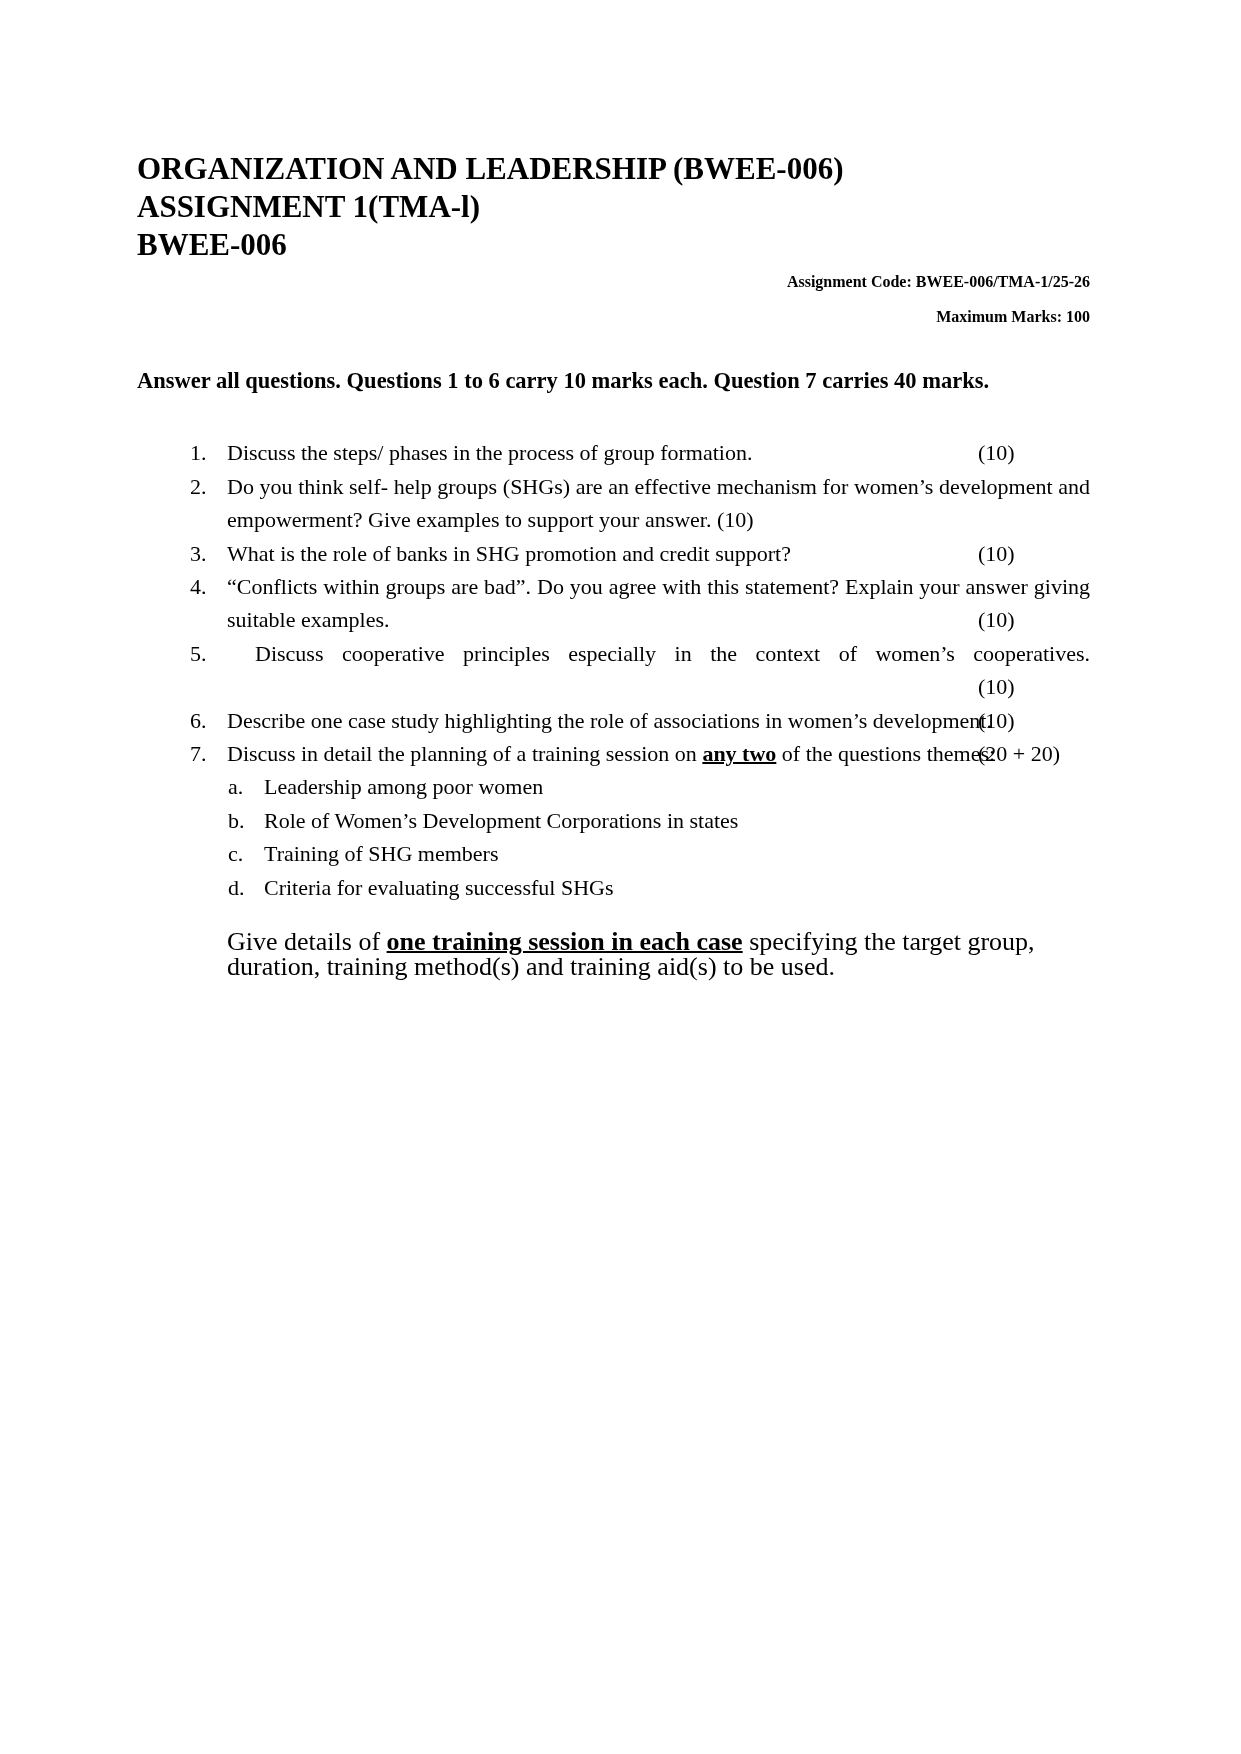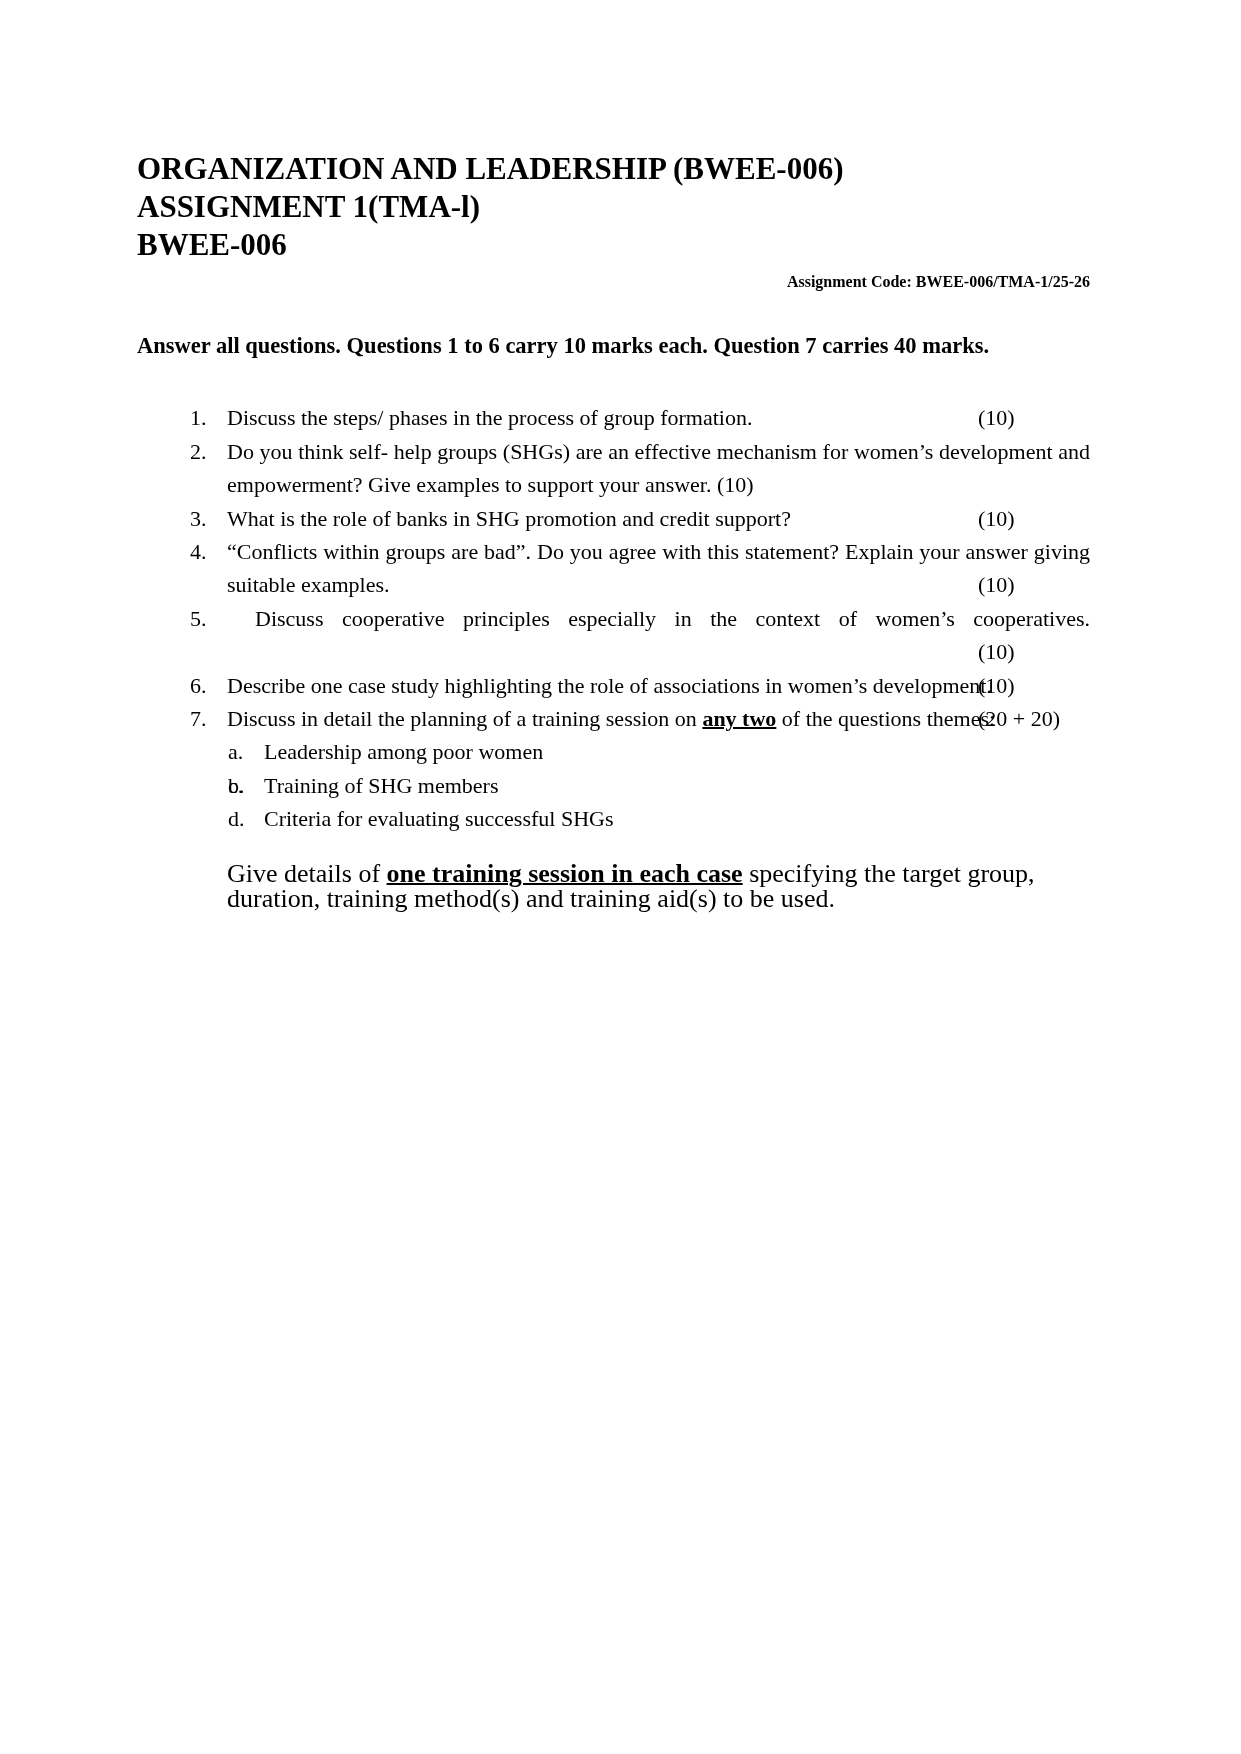--- a/index.html
+++ b/index.html
@@ -68,20 +68,21 @@
 </head>
 <body>
 
 <div class="page">
 
   <div>
     <div class="title-line">ORGANIZATION AND LEADERSHIP (BWEE-006)</div>
     <div class="title-line">ASSIGNMENT 1(TMA-l)</div>
     <div class="title-line">BWEE-006</div>
     <div class="meta-line">Assignment Code: BWEE-006/TMA-1/25-26</div>
+    <div class="meta-line">Maximum Marks: 100</div>
   </div>
 
   <div class="instructions">Answer all questions. Questions 1 to 6 carry 10 marks each. Question 7 carries 40 marks.</div>
 
   <div class="qlist">
 
     <div class="q">
       <span class="q-num">1.</span>
       <div class="q-body">Discuss the steps/ phases in the process of group formation.</div>
       <span class="q-mark">(10)</span>
@@ -123,20 +124,21 @@
       <div class="q-body"><span>Discuss in detail the planning of a training session on </span><span class="emph">any two</span><span> of the questions themes:</span></div>
       <span class="q-mark">(20 + 20)</span>
     </div>
 
     <div class="sub">
       <span class="sub-letter">a.</span>
       <div>Leadership among poor women</div>
     </div>
     <div class="sub">
       <span class="sub-letter">b.</span>
+      <div>Role of Women’s Development Corporations in states</div>
     </div>
     <div class="sub">
       <span class="sub-letter">c.</span>
       <div>Training of SHG members</div>
     </div>
     <div class="sub">
       <span class="sub-letter">d.</span>
       <div>Criteria for evaluating successful SHGs</div>
     </div>
 

